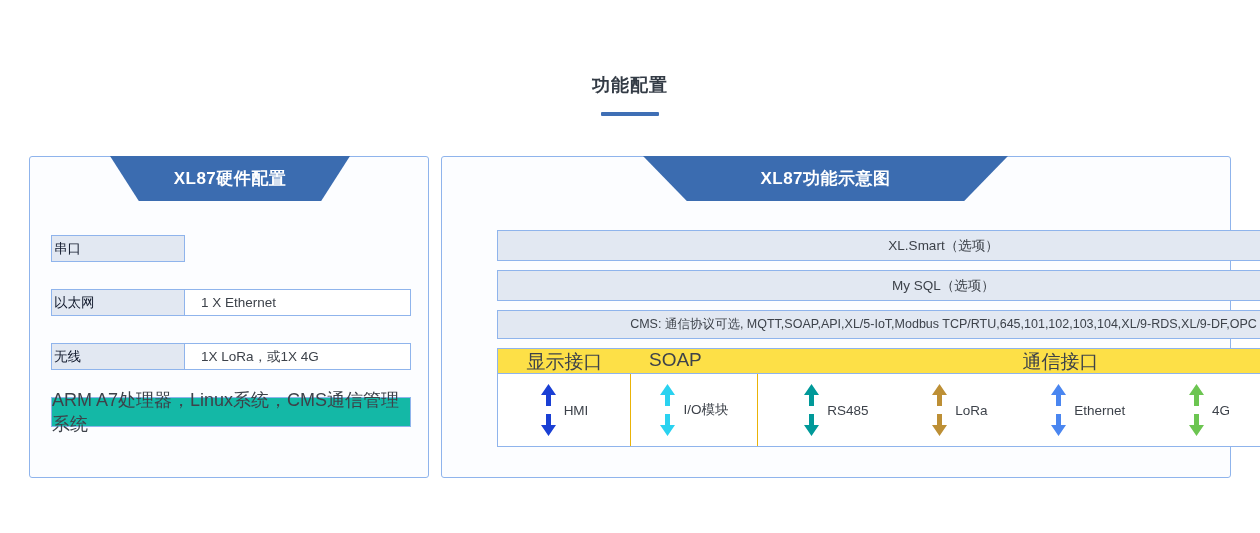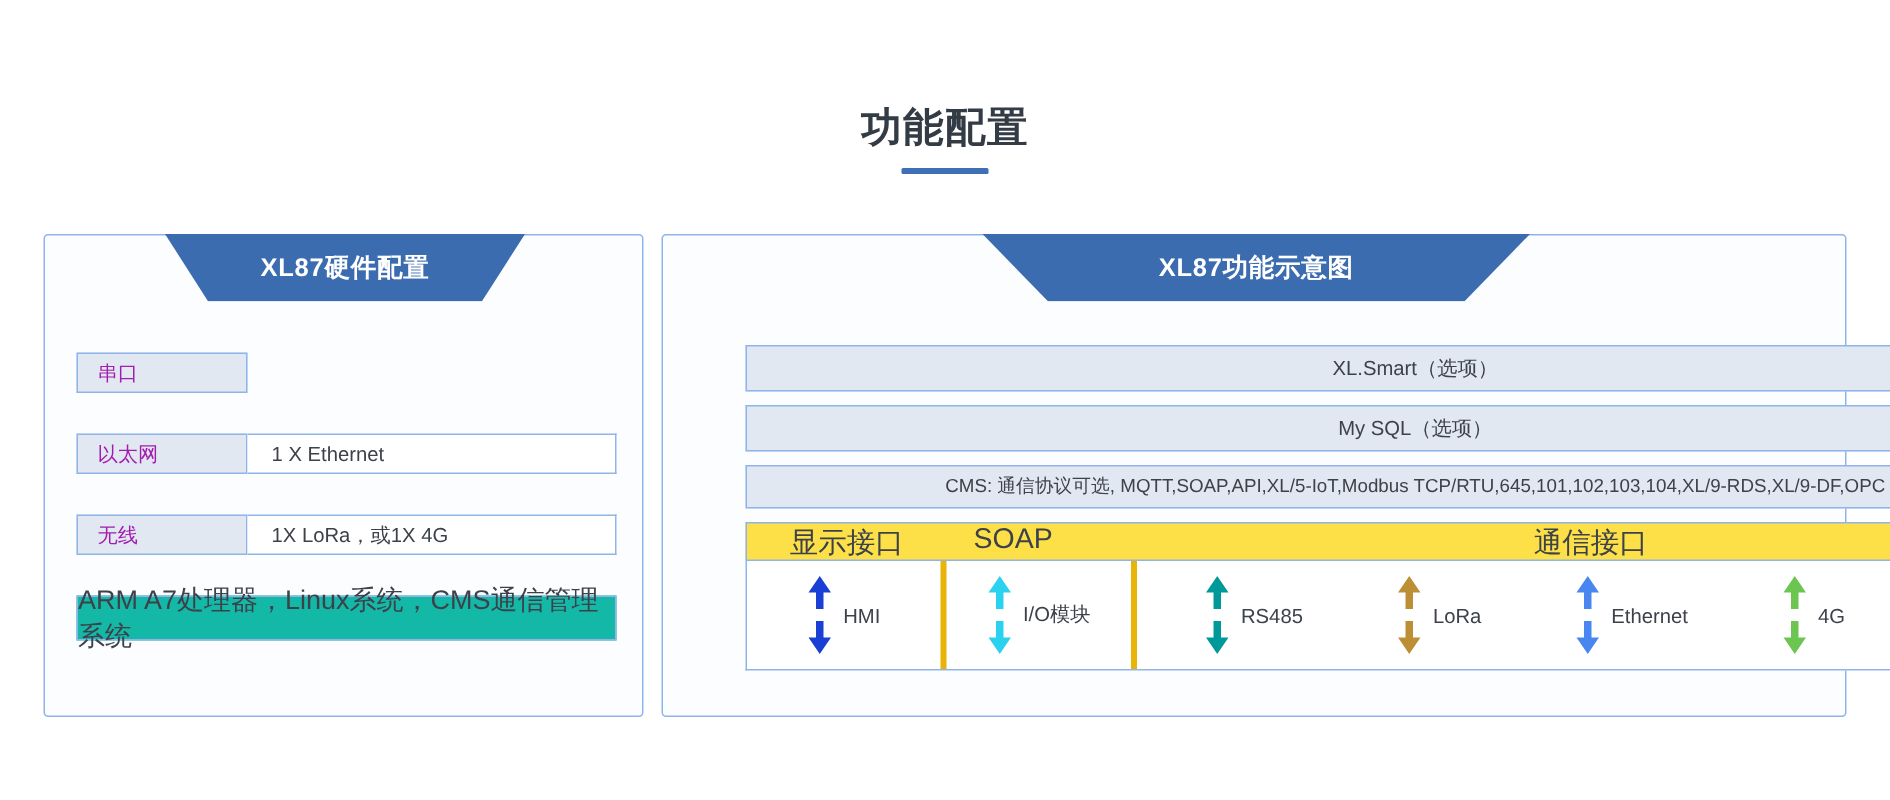--- a/index.html
+++ b/index.html
@@ -10,21 +10,21 @@
     overflow: hidden;
   }
   .page { position: relative; width: 1260px; height: 533px; }
 
   
   .title-wrap {
     position: absolute; left: 0; top: 68px; width: 1260px;
     text-align: center;
   }
   .page-title {
-    font-size: 27px; font-weight: bold; color: #333b45;
+    font-size: 18px; font-weight: bold; color: #333b45;
     letter-spacing: 1px; line-height: 34px;
   }
   .title-underline {
     width: 58px; height: 4px; background: #3f6fb5;
     margin: 10px auto 0 auto; border-radius: 1px;
   }
 
   
   .panel {
     position: absolute; top: 156px; height: 322px;
@@ -42,34 +42,34 @@
     height: 45px;
     background: #3b6cb0;
     color: #ffffff;
     font-size: 17px; font-weight: bold;
     display: flex; align-items: center; justify-content: center;
     -webkit-clip-path: polygon(0 0, 100% 0, 88% 100%, 12% 100%);
     clip-path: polygon(0 0, 100% 0, 88% 100%, 12% 100%);
     letter-spacing: 0.5px;
   }
   .banner-left  { left: 80px;  width: 240px; }
-  .banner-right { left: 213px; width: 365px; }
+  .banner-right { left: 201px; width: 365px; }
 
   
   .spec-list {
     position: absolute; left: 21px; top: 78px;
     width: 360px;
   }
   .spec-row { display: flex; margin-bottom: 27px; }
   .spec-key {
-    width: 114px; height: 27px; box-sizing: border-box;
+    width: 134px; height: 27px; box-sizing: border-box;
     background: #e2e8f2; border: 1px solid #8fb4ec;
     display: flex; align-items: center;
-    padding-left: 13px;
-    font-size: 13.5px; color: #a21caf;
+    padding-left: 2px;
+    font-size: 13.5px; color: #0f172a;
   }
   .spec-val {
     flex: 1; height: 27px; box-sizing: border-box;
     background: #ffffff; border: 1px solid #8fb4ec;
     border-left: none;
     display: flex; align-items: center;
     padding-left: 16px;
     font-size: 13.5px; color: #3d424a;
   }
   .spec-full {
@@ -107,21 +107,21 @@
 
   
   .if-body {
     box-sizing: border-box;
     background: #ffffff;
     border: 1px solid #8fb4ec; border-top: none;
     height: 73px; display: flex; align-items: stretch;
   }
   .if-col {
     display: flex; align-items: center;
-    border-right: 4px solid #eab308;
+    border-right: 1px solid #eab308;
     box-sizing: border-box;
   }
   .if-col.c1 { width: 133px; justify-content: center; }
   .if-col.c2 { width: 127px; justify-content: center; }
   .if-col.c3 {
     flex: 1; border-right: none;
     justify-content: space-around; padding: 0 14px;
   }
   .if-item { display: flex; align-items: center; gap: 7px; }
   .if-label { font-size: 13.5px; color: #3d424a; white-space: nowrap; }

